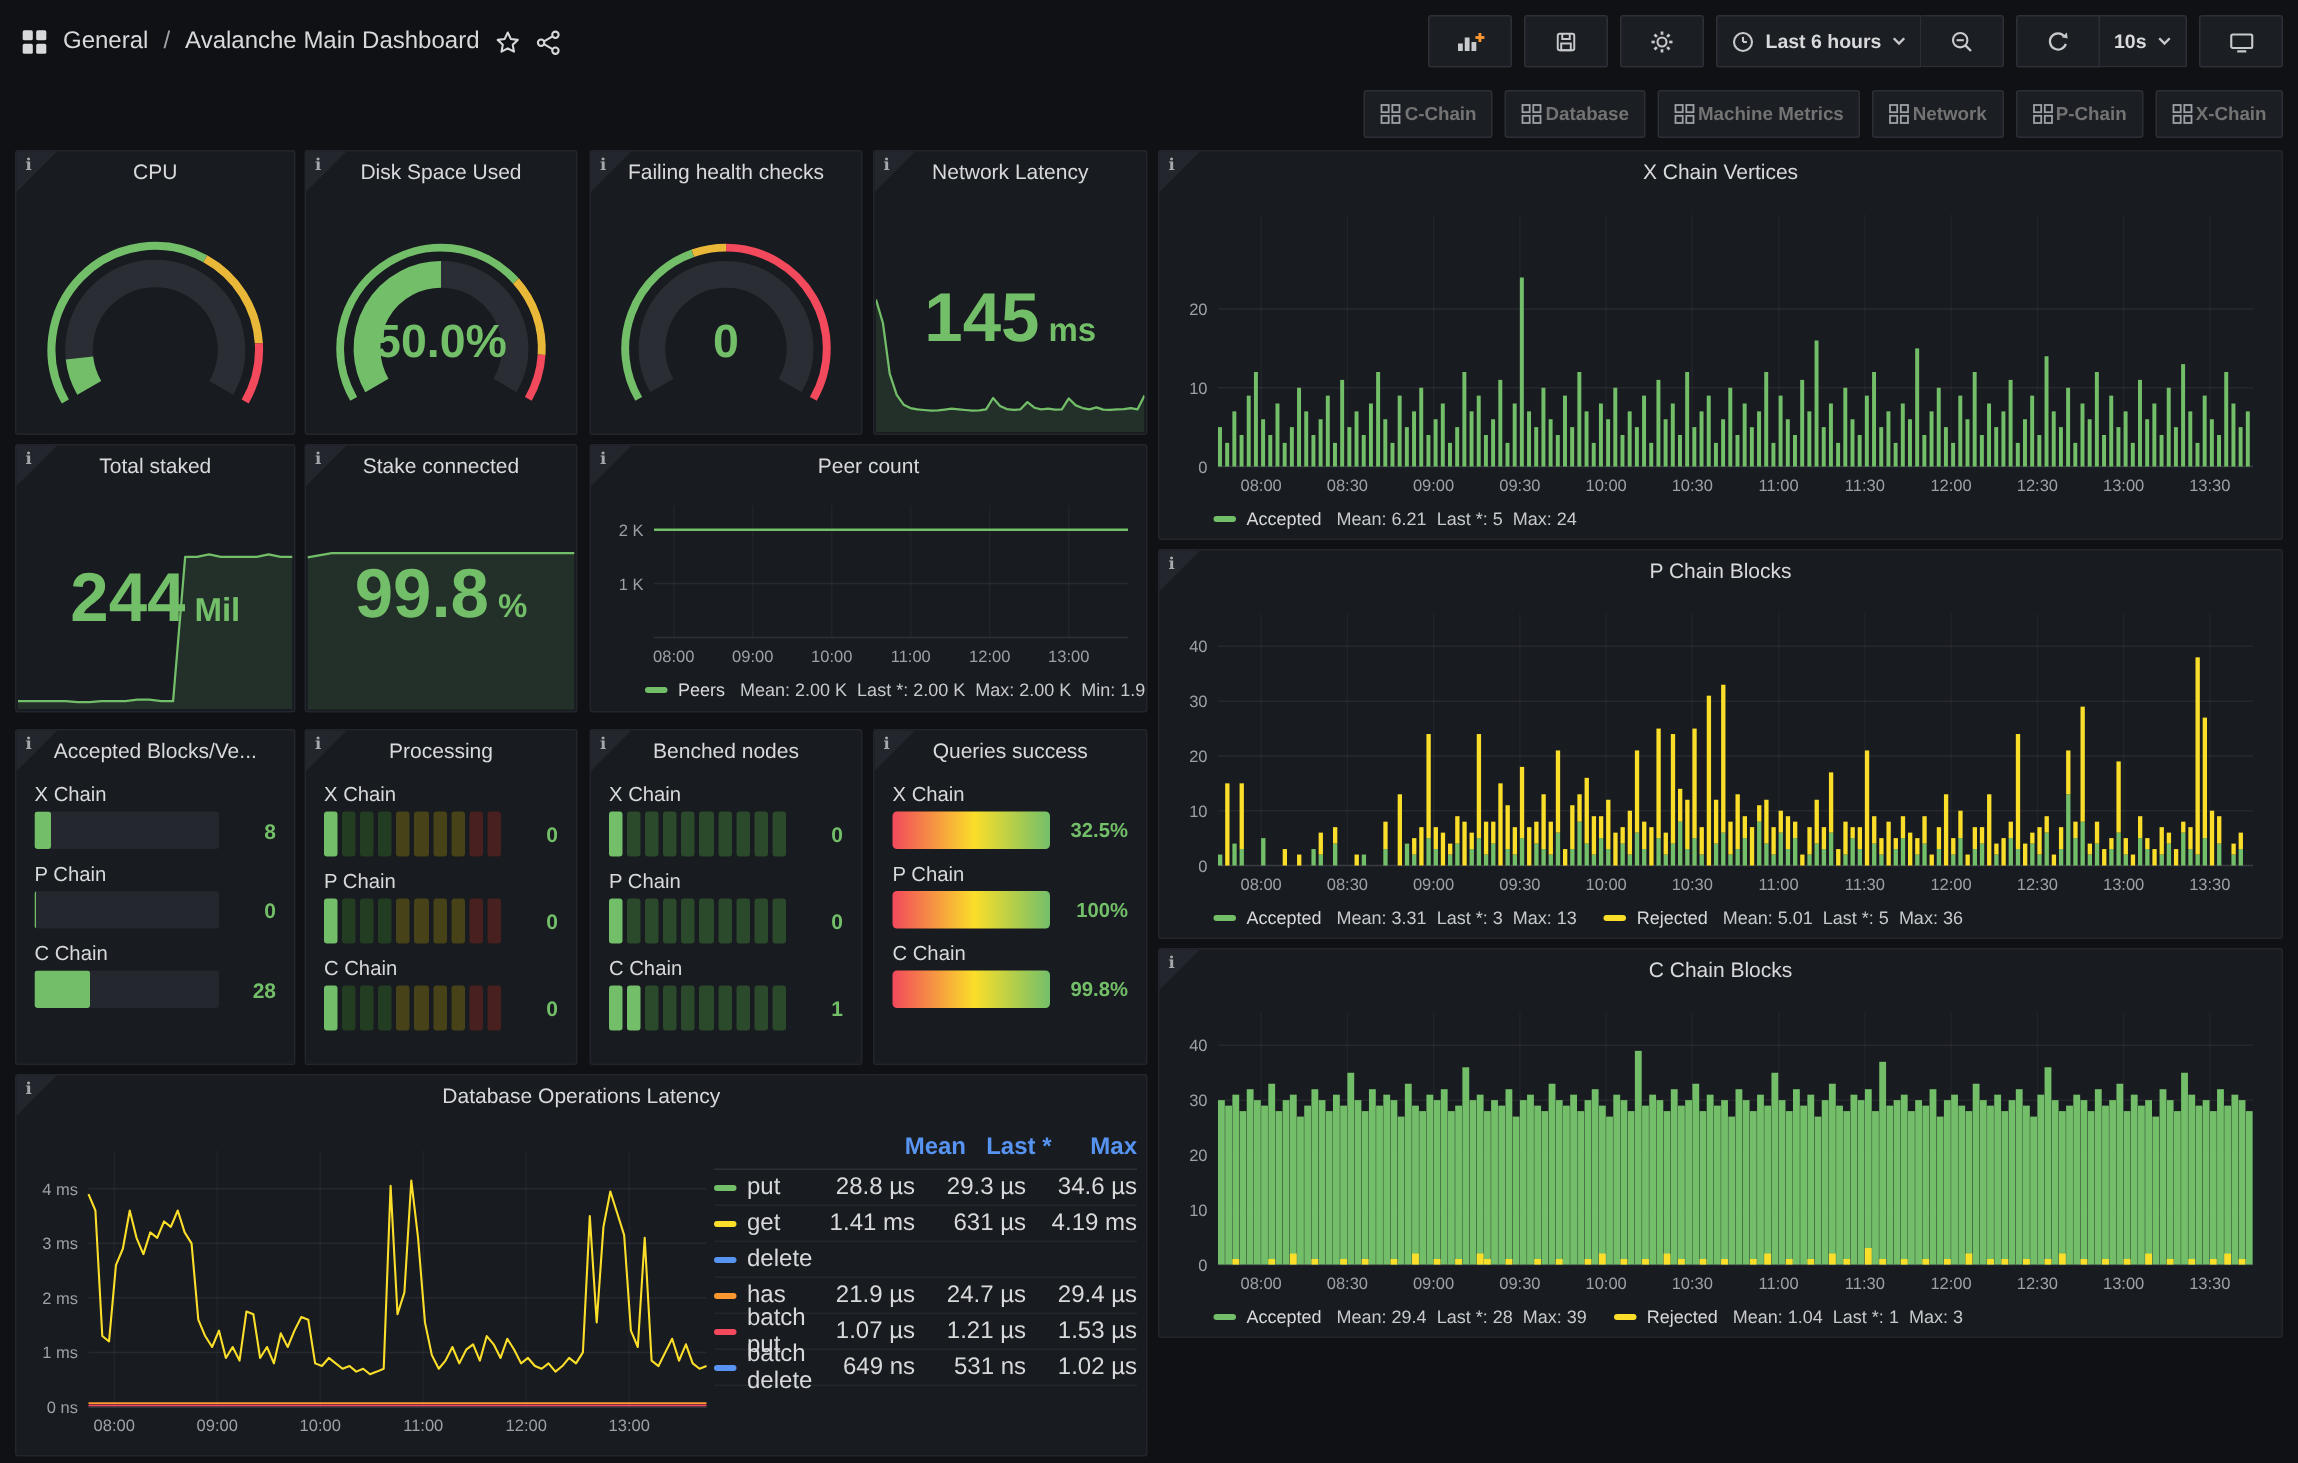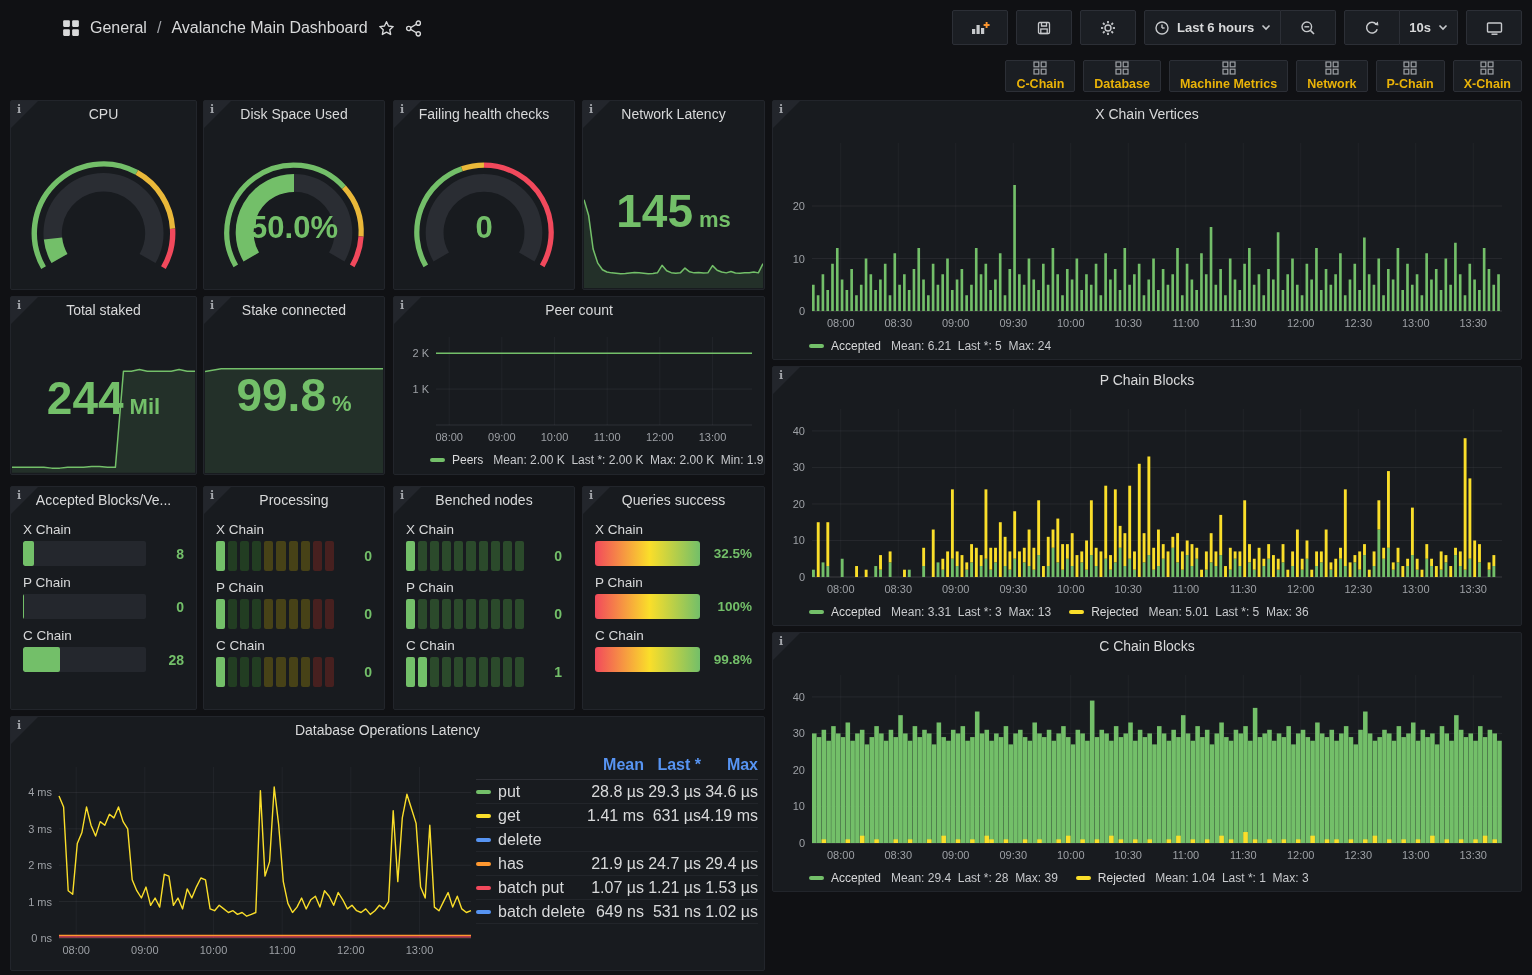--- a/index.html
+++ b/index.html
@@ -1,29 +1,29 @@
 <!DOCTYPE html>
 <html><head>
 <meta charset="utf-8">
 <style>
   html,body{margin:0;padding:0;background:#101114;font-family:"Liberation Sans","DejaVu Sans",sans-serif;}
   #app{position:relative;width:1532px;height:975px;background:#101114;overflow:hidden;}
   
-  #topnav{position:absolute;left:0;top:0;right:0;height:56px;display:flex;align-items:center;padding-left:48px;}
+  #topnav{position:absolute;left:0;top:0;right:0;height:56px;display:flex;align-items:center;}
   .crumbs{display:flex;align-items:center;gap:10px;padding-left:14px;color:#d8d9da;font-size:16px;font-weight:500;}
   .crumb-sep{color:#9fa2a7;font-weight:400;}
   .navicon{display:flex;align-items:center;justify-content:center;cursor:pointer;}
   .toolbar{position:absolute;right:10px;top:10px;display:flex;gap:8px;align-items:center;}
   .tbtn{height:33px;min-width:36px;background:#1b1e23;border:1px solid #2c2f36;border-radius:2px;display:flex;align-items:center;justify-content:center;gap:7px;color:#d8d9da;font-size:13px;font-weight:600;padding:0 9px;cursor:pointer;}
   .tgroup{display:flex;}
   .tgroup .tbtn:first-child{border-top-right-radius:0;border-bottom-right-radius:0;}
   .tgroup .tbtn:last-child{border-left:none;border-top-left-radius:0;border-bottom-left-radius:0;}
   
   #tagrow{position:absolute;top:60px;right:10px;display:flex;gap:8px;}
-  .tag{height:30px;background:#1b1e23;border:1px solid #2c2f36;border-radius:2px;display:flex;align-items:center;gap:2px;padding:0 10px;color:#eab308;font-size:12.5px;font-weight:600;cursor:pointer;flex-direction:column;}
+  .tag{height:30px;background:#1b1e23;border:1px solid #2c2f36;border-radius:2px;display:flex;align-items:center;gap:2px;padding:0 10px;color:#737373;font-size:12.5px;font-weight:600;cursor:pointer;}
   
   .panel{position:absolute;background:#181b1f;border:1px solid #22252b;border-radius:2px;box-sizing:border-box;}
   .ptitle{height:26px;line-height:26px;text-align:center;font-size:14px;font-weight:500;color:#d8d9da;white-space:nowrap;overflow:hidden;cursor:pointer;position:relative;z-index:2;}
   .corner{position:absolute;top:0;left:0;width:0;height:0;border-top:27px solid #23262c;border-right:27px solid transparent;z-index:3;cursor:pointer;}
   .corner-i{position:absolute;top:2px;left:6px;z-index:4;font-size:11px;font-weight:700;color:#a5a8ad;font-family:"DejaVu Serif",serif;pointer-events:none;}
   
   .gauge-wrap{position:absolute;left:6px;right:6px;top:26px;bottom:6px;}
   .gauge-wrap svg{width:100%;height:100%;}
   .gauge-value{position:absolute;left:0;right:0;bottom:23%;text-align:center;font-size:31px;font-weight:700;color:#73bf69;z-index:2;}
   
@@ -49,21 +49,21 @@
   .bval{width:30px;text-align:right;color:#73bf69;font-size:14px;font-weight:700;flex:none;}
   
   .lcd{flex:1;display:flex;gap:3px;height:30px;}
   .lcd .cell{flex:1;border-radius:2px;}
   
   .qbar{flex:1;height:25px;border-radius:3px;background:linear-gradient(90deg,#f2495c 0%,#fade2a 52%,#73bf69 100%);}
   .qval{width:44px;text-align:right;color:#73bf69;font-size:13.5px;font-weight:700;flex:none;}
   
   .dbtable{position:absolute;right:6px;top:36px;width:282px;font-size:16px;color:#d8d9da;}
   .dbhead{display:flex;border-bottom:1px solid rgba(204,204,220,0.12);padding:3px 0 5px 0;color:#5794f2;font-weight:700;}
-  .dbrow{display:flex;align-items:center;height:23px;border-bottom:1px solid rgba(204,204,220,0.06);cursor:pointer;}
+  .dbrow{display:flex;align-items:center;height:23px;border-bottom:1px solid rgba(204,204,220,0.06);cursor:pointer;gap:17px;}
   .c-name{flex:1;display:flex;align-items:center;min-width:0;}
   .c-val{width:57px;text-align:right;flex:none;}
   svg.icon{display:block;}
 </style>
 </head>
 <body>
 
 <div id="app">
 
   <div id="topnav">

